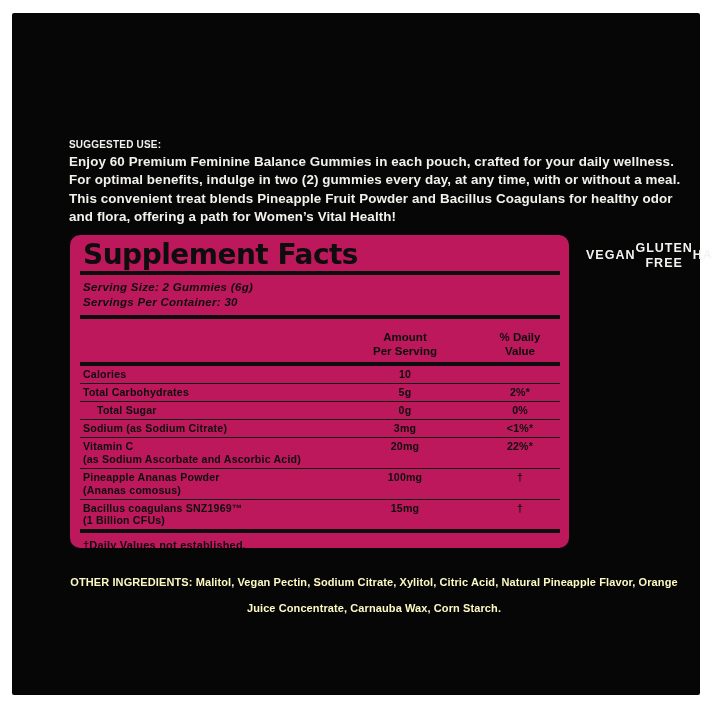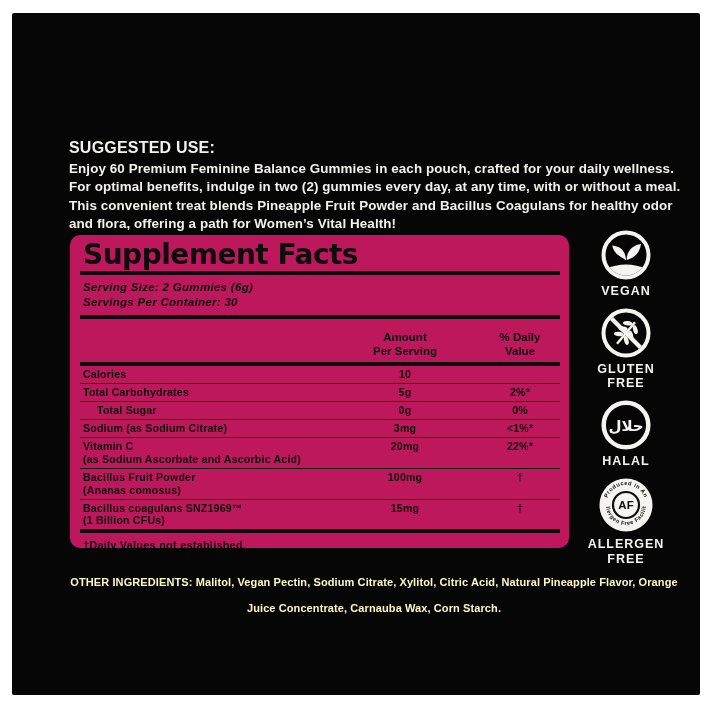--- a/index.html
+++ b/index.html
@@ -22,21 +22,21 @@
   }
 
   
   .suggested {
     position: absolute;
     left: 57px; top: 126px;
     width: 612px;
     color: #f3f1ec;
   }
   .suggested .head {
-    font-size: 16px;
+    font-size: 10px;
     font-weight: 800;
     letter-spacing: .2px;
     margin-bottom: 3px;
   }
   .suggested .body {
     font-size: 13.4px;
     font-weight: 600;
     line-height: 18.4px;
     letter-spacing: .1px;
   }
@@ -106,21 +106,21 @@
     letter-spacing: .2px;
   }
   .footnotes div { margin-bottom: 20px; }
 
   
   .badges {
     position: absolute;
     left: 574px; top: 216px;
     width: 80px;
     display: flex;
-    flex-direction: column;
+    flex-direction: row;
     align-items: center;
     color: #f5f4f0;
   }
   .badge-label {
     margin: 3px 0 8px 0;
     font-size: 12.5px;
     font-weight: 800;
     letter-spacing: 1px;
     line-height: 14.5px;
     text-align: center;
@@ -192,21 +192,21 @@
           <div class="col-amt">3mg</div>
           <div class="col-dv">&lt;1%*</div>
         </div>
         <div class="row">
           <div class="col-name">Vitamin C
 (as Sodium Ascorbate and Ascorbic Acid)</div>
           <div class="col-amt">20mg</div>
           <div class="col-dv">22%*</div>
         </div>
         <div class="row">
-          <div class="col-name">Bacillus Fruit Powder
+          <div class="col-name">Pineapple Ananas Powder
 (Ananas comosus)</div>
           <div class="col-amt">100mg</div>
           <div class="col-dv">†</div>
         </div>
         <div class="row">
           <div class="col-name">Bacillus coagulans SNZ1969™
 (1 Billion CFUs)</div>
           <div class="col-amt">15mg</div>
           <div class="col-dv">†</div>
         </div>

